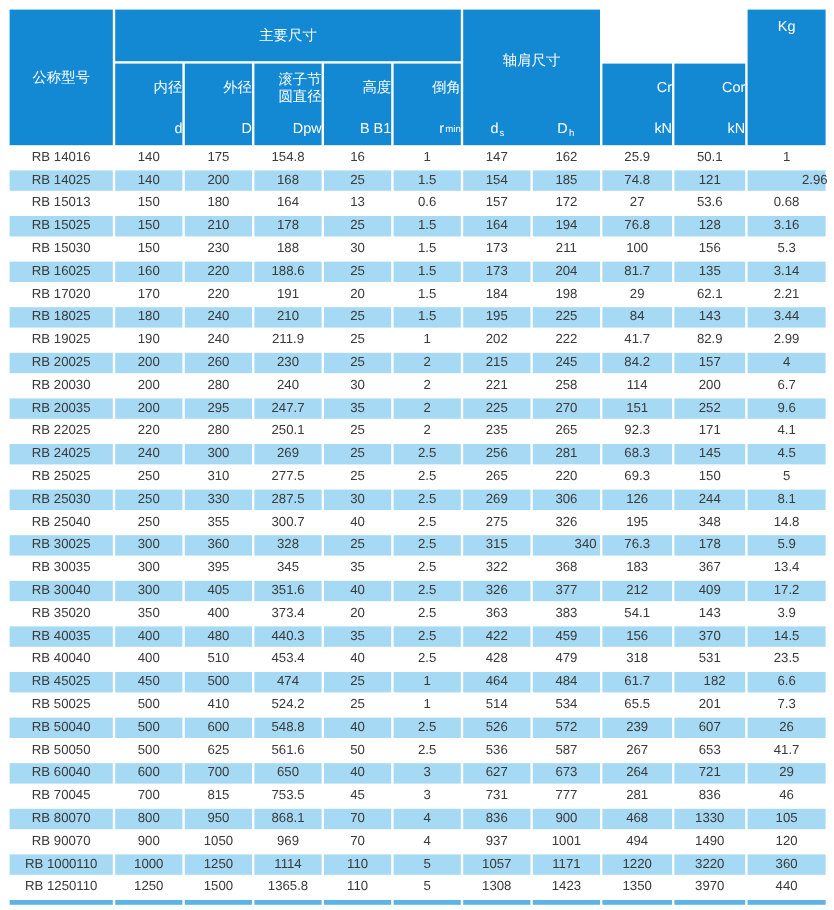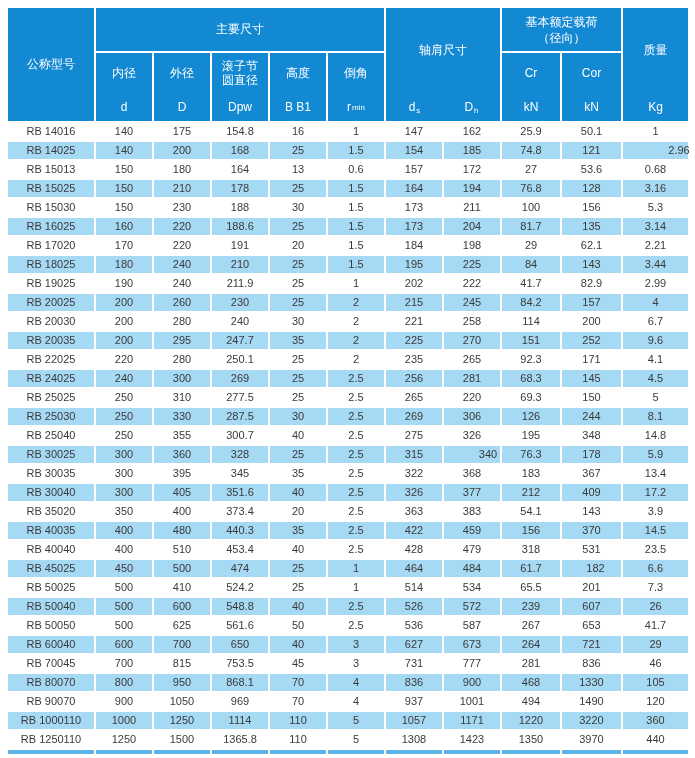--- a/index.html
+++ b/index.html
@@ -22,21 +22,21 @@
     color:#fff;font-size:12px;font-weight:normal;
     display:flex;align-items:center;justify-content:center;text-align:center;
   }
   .hcell .sub, .sh-syms .sub, .sym .sub{font-size:8px;vertical-align:-2px;margin-left:1px;}
   
   .h-model{grid-column:1;grid-row:1 / 3;}
   .h-main{grid-column:2 / 7;grid-row:1;}
   .h-shoulder{grid-column:7 / 9;grid-row:1 / 3;flex-direction:column;align-items:stretch;justify-content:flex-start;}
   .h-load{grid-column:9 / 11;grid-row:1;flex-direction:column;line-height:16px;}
   .h-mass{grid-column:11;grid-row:1 / 3;flex-direction:column;align-items:stretch;justify-content:flex-start;}
-  .hdr2{flex-direction:column;align-items:center;justify-content:flex-start;}
+  .hdr2{flex-direction:column;align-items:flex-end;justify-content:flex-start;}
   .hdr2 .nm{flex:1;display:flex;flex-direction:column;align-items:center;justify-content:center;line-height:14px;}
   .hdr2 .sym, .sh-syms, .m-sym{height:28px;display:flex;align-items:center;justify-content:center;font-size:12px;}
   .sh-title,.m-title{flex:1;display:flex;align-items:center;justify-content:center;}
   .sh-syms{display:grid;grid-template-columns:1fr 1fr;place-items:center;}
   
   .dcell{
     font-size:11px;color:#3a3a3a;text-align:center;
     display:flex;align-items:center;justify-content:center;
     background:#fff;line-height:17px;white-space:nowrap;
   }
@@ -53,27 +53,22 @@
     <div class="hcell h-main">主要尺寸</div>
 
     <div class="hcell h-shoulder">
       <div class="sh-title">轴肩尺寸</div>
       <div class="sh-syms">
         <span><span>d</span><span class="sub">s</span></span>
         <span><span>D</span><span class="sub">h</span></span>
       </div>
     </div>
 
-    <div class="hcell h-load">
-      <div>基本额定载荷</div>
-      <div>（径向）</div>
-    </div>
 
     <div class="hcell h-mass">
-      <div class="m-title">质量</div>
       <div class="m-sym">Kg</div>
     </div>
 
     <div class="hcell hdr2" style="grid-column:2;grid-row:2;">
       <div class="nm">内径</div>
       <div class="sym">d</div>
     </div>
     <div class="hcell hdr2" style="grid-column:3;grid-row:2;">
       <div class="nm">外径</div>
       <div class="sym">D</div>

